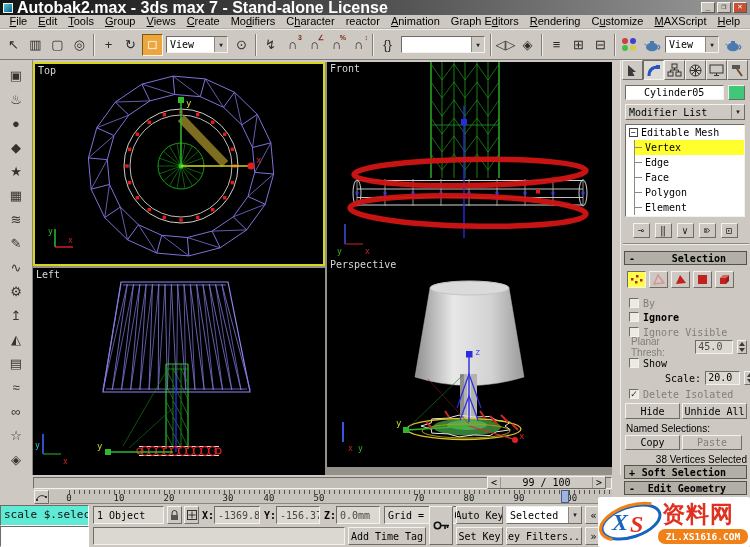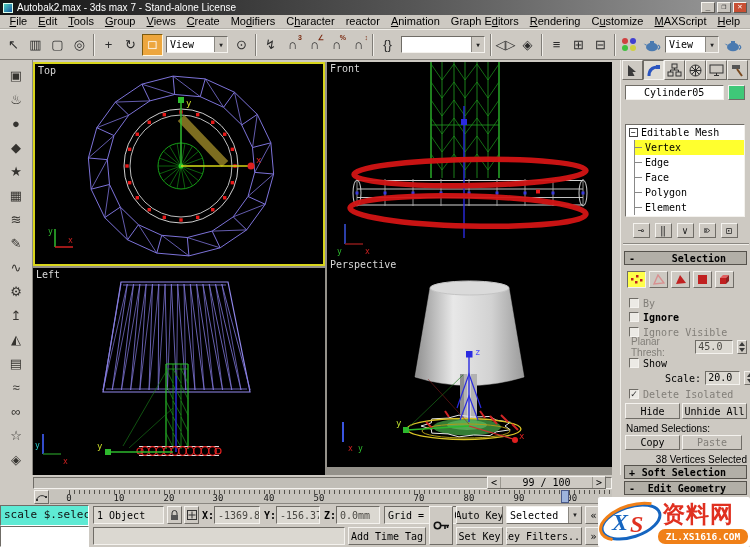--- a/index.html
+++ b/index.html
@@ -1,21 +1,21 @@
 <!DOCTYPE html>
 <html><head>
 <meta charset="utf-8">
 <style>
 *{box-sizing:border-box;margin:0;padding:0}
 body{margin:0;background:#444}
 .app{position:relative;width:750px;height:547px;background:#cdc9c2;font-family:"Liberation Sans",sans-serif;overflow:hidden;user-select:none}
 
 .titlebar{position:absolute;left:0;top:0;right:0;height:15px;background:linear-gradient(90deg,#141414,#565656 55%,#9a9a9a);display:flex;align-items:center;gap:4px;padding-left:3px}
 .app-icon{width:10px;height:10px;background:linear-gradient(135deg,#4fd0c0,#1a56a0);border:1px solid #dfe;flex:0 0 auto}
-.title-text{color:#fff;font-size:10px;font-weight:normal;white-space:nowrap}
+.title-text{color:#fff;font-size:16px;font-weight:bold;white-space:nowrap}
 .win-btns{margin-left:auto;display:flex;gap:2px;padding-right:3px}
 .win-btn{width:14px;height:11px;background:#c9c5be;border:1px solid;border-color:#f6f4ef #5c5953 #5c5953 #f6f4ef;font-size:8px;line-height:8px;text-align:center;color:#222;font-family:"DejaVu Sans Mono",monospace}
 .win-btn.close{background:#c84f33;color:#fff}
 
 .menubar{position:absolute;top:15px;left:0;right:0;height:14px;display:flex;padding-left:4px;font-size:11px;background:#cdc9c2;border-bottom:1px solid #b4b1aa}
 .menu-item{padding:0 5.5px;white-space:nowrap;color:#000}
 
 .toolbar{position:absolute;top:29px;left:0;right:0;height:31px;border-top:1px solid #efede8;border-bottom:1px solid #807d77;display:flex;align-items:center;padding:0 3px;gap:1px;overflow:hidden}
 .tb-btn{position:relative;width:21px;height:22px;flex:0 0 auto;display:flex;align-items:center;justify-content:center;font-size:13px;color:#2b2b2b}
 .tb-btn .sup{position:absolute;top:0;right:1px;font-size:7px;color:#7a2a10;font-weight:bold}
@@ -603,20 +603,24 @@
         </div>
         <div class="tab">
           <svg width="17" height="16">
             <rect x="3" y="3" width="8" height="4" fill="#555"></rect>
             <path d="M8,7 L13,14" stroke="#7a4a20" stroke-width="2"></path>
           </svg>
         </div>
       </div>
     <div class="namefield">Cylinder05</div>
     <div class="swatch"></div>
+    <div class="combo ccombo" style="left:4px;top:44px;width:120px;height:16px">
+      <span class="mono">Modifier List</span>
+      <span class="combo-arrow">▼</span>
+    </div>
     <div class="stack" id="stack">
         <div class="stack-row">
           <span class="minusbox">−</span>
           <span>Editable Mesh</span>
         </div>
         <div class="subs">
           <div class="stack-row sel">
             <span class="tick"></span>
             <span>Vertex</span>
           </div>
@@ -751,21 +755,21 @@
       <svg width="11" height="9">
           <path d="M0,7 Q4,0 10,4" stroke="#333" fill="none"></path>
           <rect x="0" y="6" width="2" height="2" fill="#333"></rect>
           <rect x="9" y="3" width="2" height="2" fill="#333"></rect>
         </svg>
     </div>
     <div class="ruler" id="ruler">
         <span class="ruler-num" style="left: 19px;">0</span>
         <span class="ruler-num" style="left: 69px;">10</span>
         <span class="ruler-num" style="left: 119px;">20</span>
-        <span class="ruler-num" style="left: 168px;">30</span>
+        <span class="ruler-num" style="left: 178px;">30</span>
         <span class="ruler-num" style="left: 219px;">40</span>
         <span class="ruler-num" style="left: 269px;">50</span>
         <span class="ruler-num" style="left: 319px; margin-top: 12px;">60</span>
         <span class="ruler-num" style="left: 369px;">70</span>
         <span class="ruler-num" style="left: 419px;">80</span>
         <span class="ruler-num" style="left: 469px;">90</span>
         <span class="ruler-num" style="left: 519px;">100</span>
       </div>
     <div class="frame-marker"></div>
 

